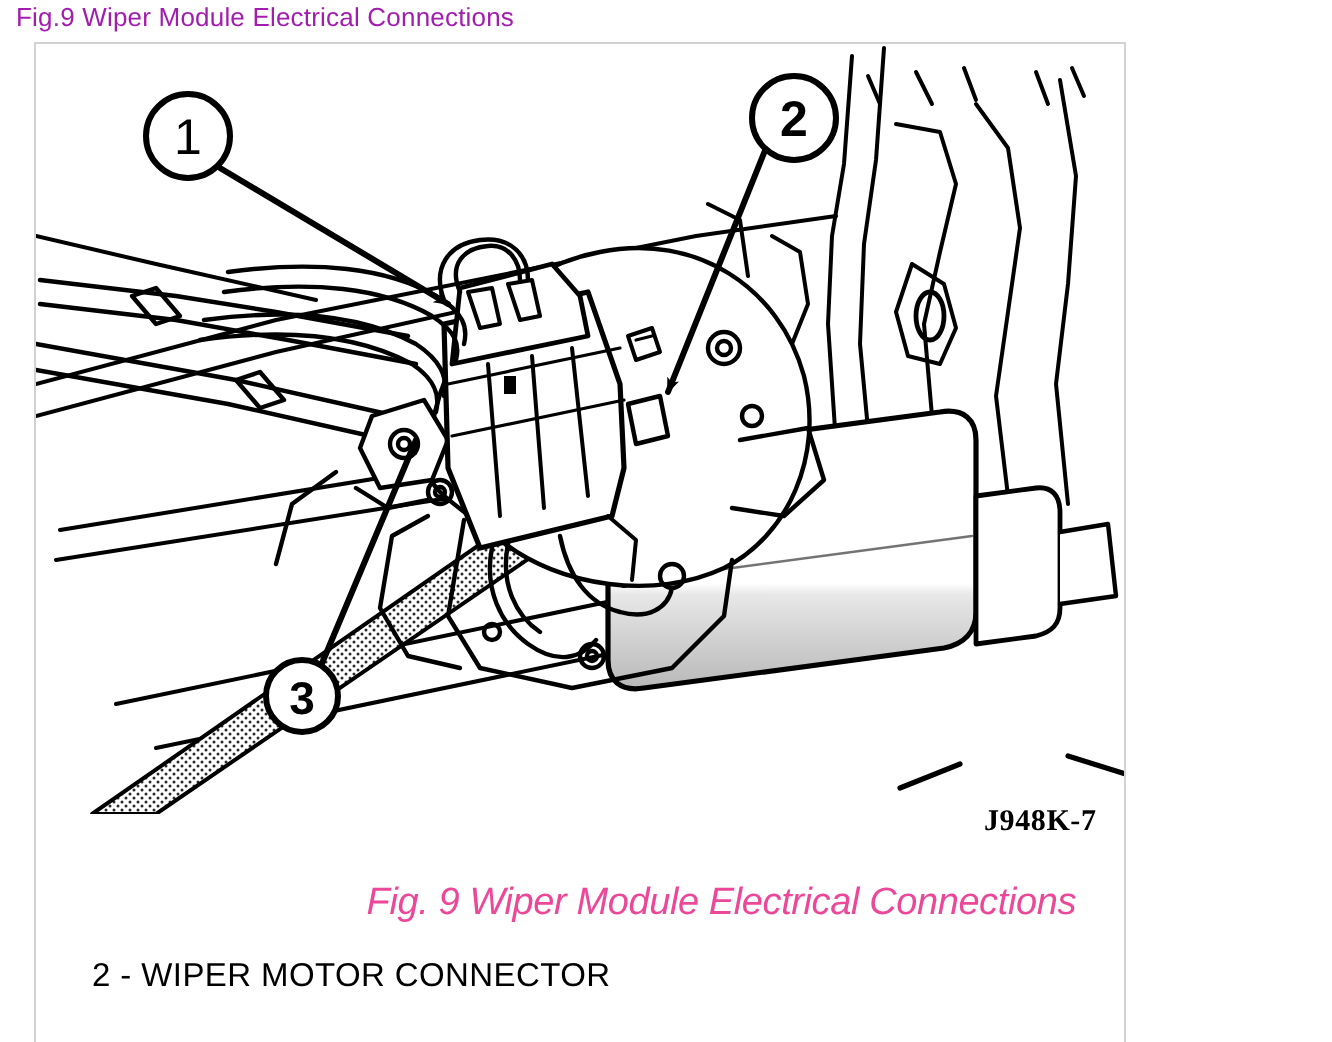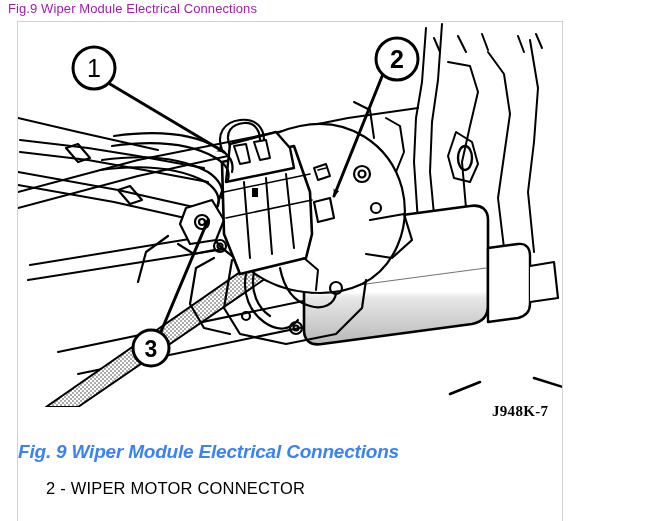--- a/index.html
+++ b/index.html
@@ -68,26 +68,26 @@
     white-space: nowrap;
     margin-left: 12px;
   }
 
   
   .figure-caption {
     position: absolute;
     left: 0;
     top: 419px;
     width: 520px;
-    text-align: left;
+    text-align: right;
     font-family: "Liberation Sans", sans-serif;
     font-size: 19px;
     font-style: italic;
-    font-weight: bold;
-    color: #3b82f6;
+    font-weight: normal;
+    color: #ec4899;
     letter-spacing: -0.2px;
     white-space: nowrap;
   }
 
   
   .legend-list {
     position: absolute;
     left: 28px;
     top: 455px;
     margin: 0;

